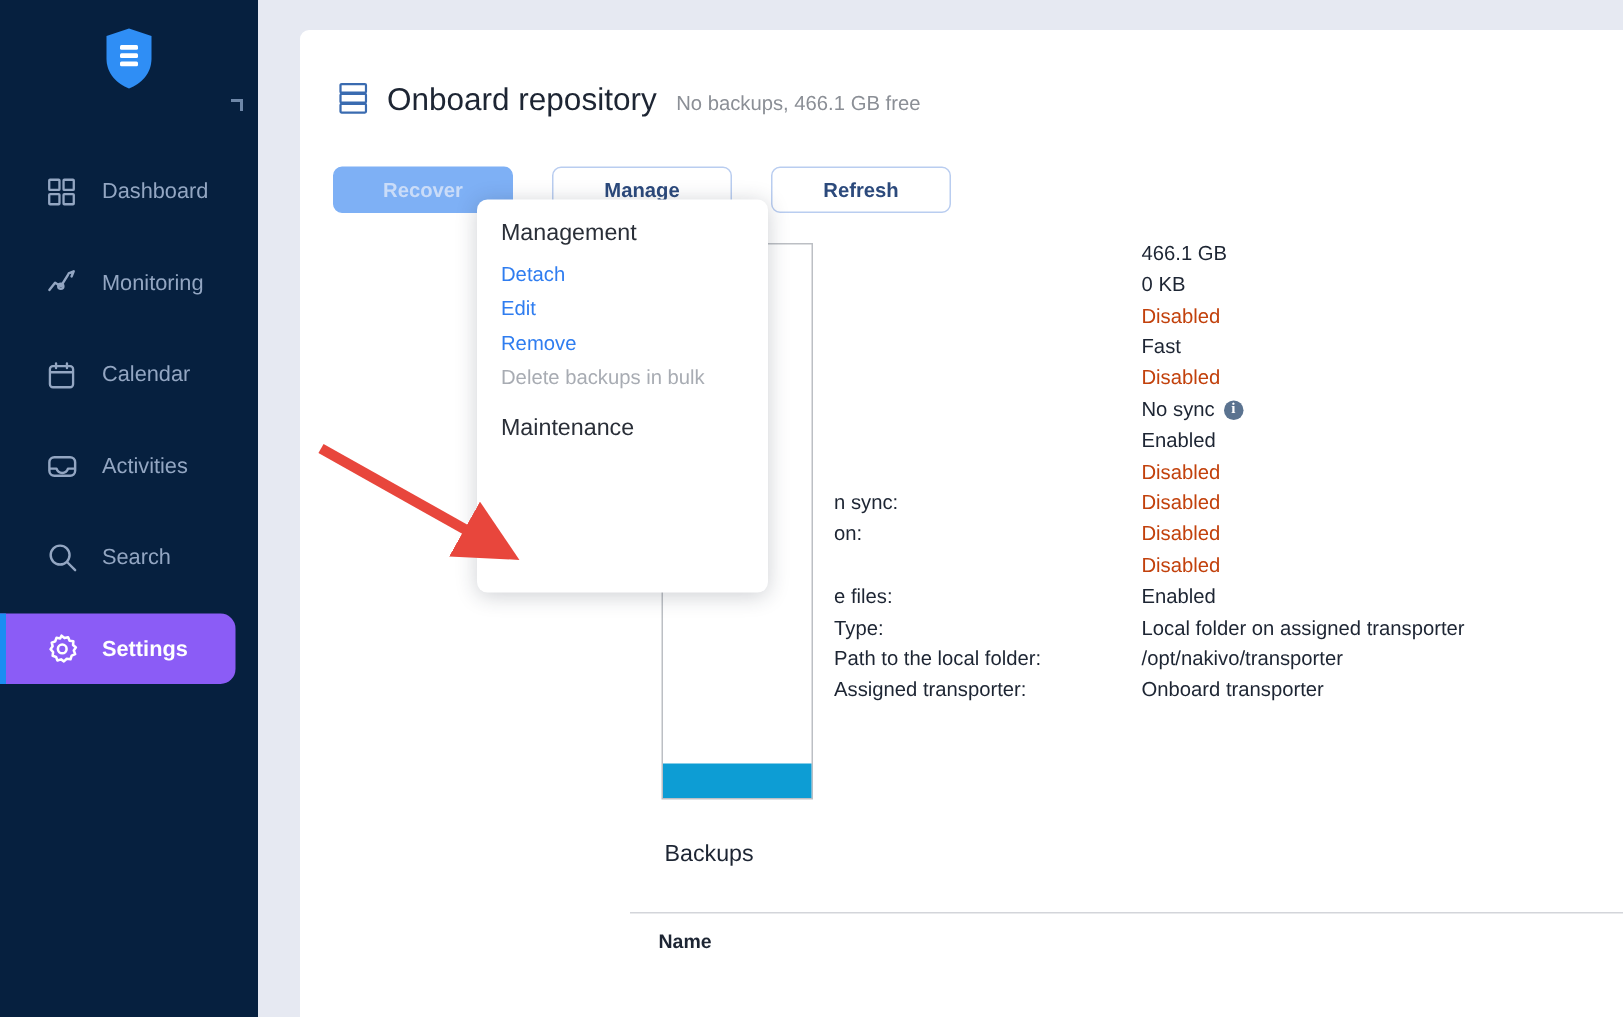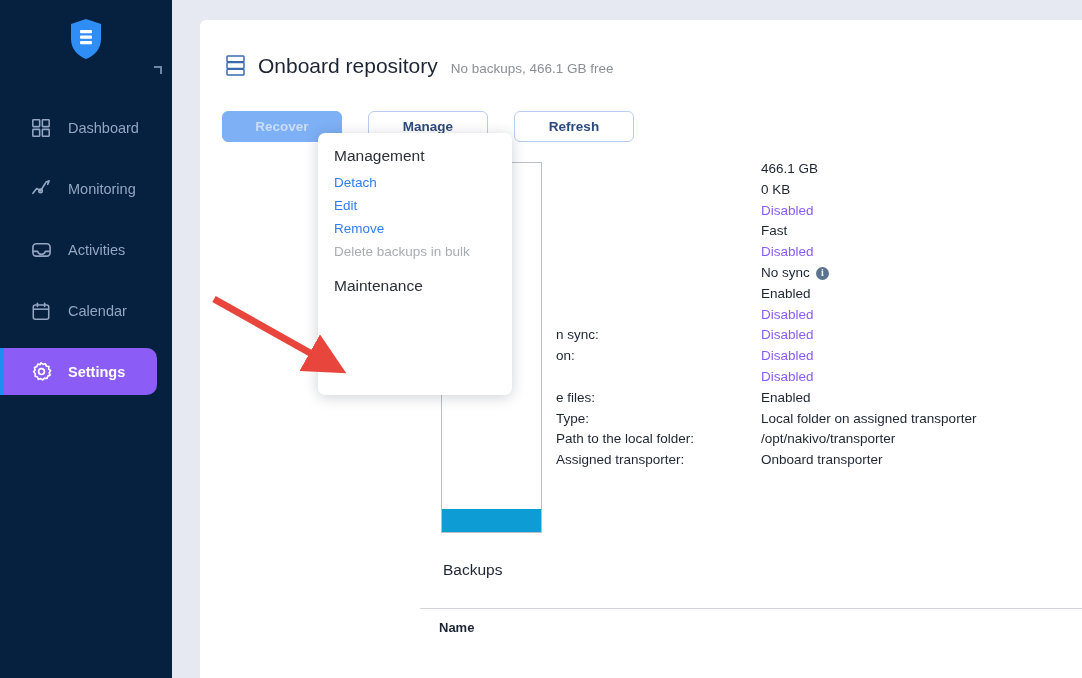--- a/index.html
+++ b/index.html
@@ -119,21 +119,21 @@
   
   .details {
     position: absolute; left: 356px; top: 139px;
     font-size: 13.5px;
     line-height: 20.8px;
     color: #1d2533;
   }
   .drow { display: flex; height: 20.8px; align-items: center; }
   .dlabel { width: 205px; color: #1d2533; white-space: nowrap; }
   .dval { color: #1d2533; white-space: nowrap; display: flex; align-items: center; gap: 6px; }
-  .dval.muted { color: #8b5cf6; justify-content: flex-end; }
+  .dval.muted { color: #c2410c; justify-content: flex-end; }
   .info-dot {
     width: 13px; height: 13px; border-radius: 50%;
     background: #5b7390; color: #fff;
     font-size: 10px; font-weight: bold;
     display: inline-flex; align-items: center; justify-content: center;
     font-family: "Liberation Serif", serif;
   }
 
   
   .backups-title {
@@ -232,40 +232,49 @@
             <polyline points="2,16 6,11 10,13.5 15,5.5" stroke-linecap="round" stroke-linejoin="round"></polyline>
             <circle cx="10" cy="13.5" r="1.8"></circle>
             <path d="M15.5 4.5 L19 3 L17.5 6.6" stroke-linecap="round" stroke-linejoin="round"></path>
           </svg>
         </span>
         <span>Monitoring</span>
       </div>
 
       <div class="nav-item">
         <span class="nav-ico">
-          <svg viewBox="0 0 22 22" width="21" height="21">
-            <rect x="2" y="5" width="18" height="13" rx="3.5"></rect>
-            <path d="M2 13 H7 C7.7 15.3 9 16 11 16 C13 16 14.3 15.3 15 13 H20" stroke-linejoin="round"></path>
-          </svg>
-        </span>
-        <span>Activities</span>
-      </div>
-
-      <div class="nav-item">
-        <span class="nav-ico">
           <svg viewBox="0 0 22 22" width="20" height="20">
             <rect x="2.5" y="4.5" width="17" height="15.5" rx="2.2"></rect>
             <path d="M2.5 9 H19.5"></path>
             <path d="M7 2.5 V6" stroke-linecap="round"></path>
             <path d="M15 2.5 V6" stroke-linecap="round"></path>
           </svg>
         </span>
         <span>Calendar</span>
       </div>
 
+      <div class="nav-item">
+        <span class="nav-ico">
+          <svg viewBox="0 0 22 22" width="21" height="21">
+            <rect x="2" y="5" width="18" height="13" rx="3.5"></rect>
+            <path d="M2 13 H7 C7.7 15.3 9 16 11 16 C13 16 14.3 15.3 15 13 H20" stroke-linejoin="round"></path>
+          </svg>
+        </span>
+        <span>Activities</span>
+      </div>
+
+      <div class="nav-item">
+        <span class="nav-ico">
+          <svg viewBox="0 0 22 22" width="21" height="21">
+            <circle cx="9.5" cy="9.5" r="6.6"></circle>
+            <path d="M14.5 14.5 L20 20" stroke-linecap="round"></path>
+          </svg>
+        </span>
+        <span>Search</span>
+      </div>
 
       <div class="nav-item active">
         <span class="nav-ico">
           <svg viewBox="0 0 22 22" width="22" height="22">
             <path d="M11 1.8 L13 3.4 L15.4 2.8 L16.4 5.1 L18.9 5.5 L18.7 8 L20.6 9.6 L19.2 11.7 L20.1 14.1 L17.8 15.1 L17 17.5 L14.5 17.2 L12.6 18.9 L10.7 17.6 L8.3 18.3 L7.4 16 L5.1 15.2 L5.4 12.7 L3.7 10.8 L5.1 8.9 L4.5 6.5 L6.8 5.6 L7.7 3.2 L10.1 3.6 Z" stroke-linejoin="round"></path>
             <circle cx="11.5" cy="10.6" r="2.9"></circle>
           </svg>
         </span>
         <span>Settings</span>
       </div>

